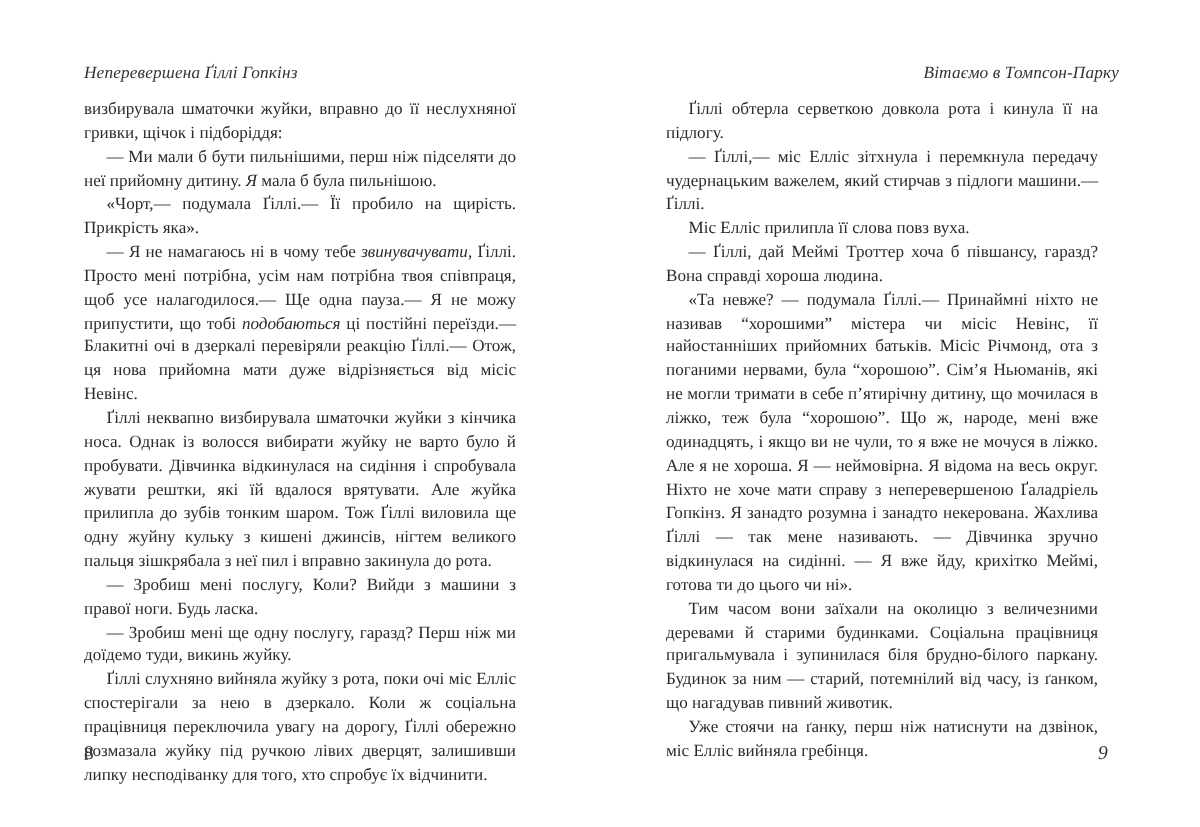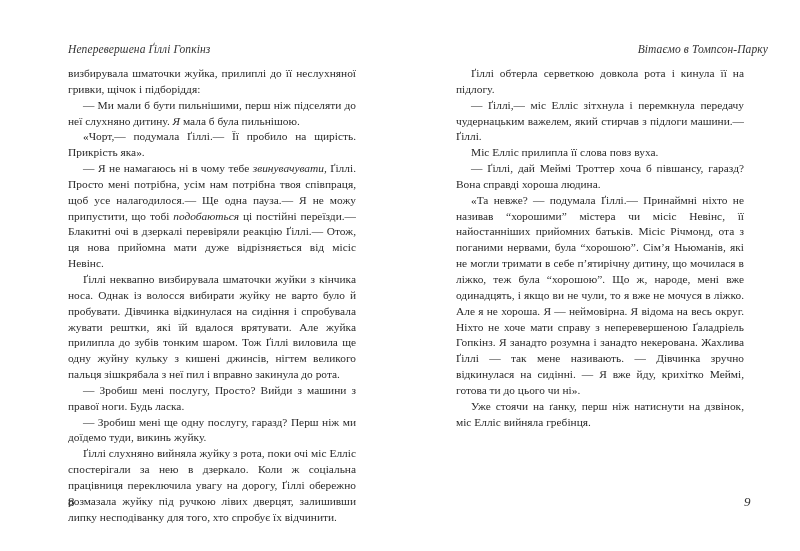--- a/index.html
+++ b/index.html
@@ -13,35 +13,34 @@
       position: relative;
       overflow: hidden;
       color: #2a2a2a;
       font-family: "Liberation Serif", "DejaVu Serif", serif;
     }
     .page {
       position: absolute;
       top: 0;
       width: 400px;
       height: 551px;
-      margin-left: 12px;
     }
     .page.left { left: 0; }
     .page.right { left: 400px; }
 
     .running-head {
       position: absolute;
       top: 43px;
       font-style: italic;
       font-size: 11.5px;
       color: #333;
       letter-spacing: 0.1px;
     }
     .page.left .running-head { left: 56px; }
-    .page.right .running-head { right: 44px; text-align: center; }
+    .page.right .running-head { right: 54px; text-align: center; }
 
     .text-block {
       position: absolute;
       top: 66px;
       width: 288px;
       font-size: 11.4px;
       line-height: 15.85px;
       text-align: justify;
       hyphens: manual;
     }
@@ -64,38 +63,39 @@
     }
     .page.left .folio { left: 56px; font-style: normal; }
     .page.right .folio { left: 332px; }
   </style>
 </head>
 <body>
 
 <div class="page left">
   <div class="running-head">Неперевершена Ґіллі Гопкінз</div>
   <div class="text-block">
-    <p class="para no-indent">визбирувала шматочки жуйка, прилиплі до її неслухняної гривки, щічок і підборіддя:</p>
-    <p class="para"><span>— Ми мали б бути пильнішими, перш ніж підселяти до неї слухняно дитину. </span><em>Я</em><span> мала б була пильнішою.</span></p>
+    <p class="para no-indent">визбирувала шматочки жуйки, вправно до її неслухняної гривки, щічок і підборіддя:</p>
+    <p class="para"><span>— Ми мали б бути пильнішими, перш ніж підселяти до неї прийомну дитину. </span><em>Я</em><span> мала б була пильнішою.</span></p>
     <p class="para">«Чорт,— подумала Ґіллі.— Її пробило на щирість. Прикрість яка».</p>
     <p class="para"><span>— Я не намагаюсь ні в чому тебе </span><em>звинувачувати</em><span>, Ґіллі. Просто мені потрібна, усім нам потрібна твоя співпраця, щоб усе налагодилося.— Ще одна пауза.— Я не можу припустити, що тобі </span><em>подобаються</em><span> ці постійні переїзди.— Блакитні очі в дзеркалі перевіряли реакцію Ґіллі.— Отож, ця нова прийомна мати дуже відрізняється від місіс Невінс.</span></p>
     <p class="para">Ґіллі неквапно визбирувала шматочки жуйки з кінчика носа. Однак із волосся вибирати жуйку не варто було й пробувати. Дівчинка відкинулася на сидіння і спробувала жувати рештки, які їй вдалося врятувати. Але жуйка прилипла до зубів тонким шаром. Тож Ґіллі виловила ще одну жуйну кульку з кишені джинсів, нігтем великого пальця зішкрябала з неї пил і вправно закинула до рота.</p>
-    <p class="para">— Зробиш мені послугу, Просто? Вийди з машини з правої ноги. Будь ласка.</p>
+    <p class="para">— Зробиш мені послугу, Коли? Вийди з машини з правої ноги. Будь ласка.</p>
     <p class="para">— Зробиш мені ще одну послугу, гаразд? Перш ніж ми доїдемо туди, викинь жуйку.</p>
     <p class="para">Ґіллі слухняно вийняла жуйку з рота, поки очі міс Елліс спостерігали за нею в дзеркало. Коли ж соціальна працівниця переключила увагу на дорогу, Ґіллі обережно розмазала жуйку під ручкою лівих дверцят, залишивши липку несподіванку для того, хто спробує їх відчинити.</p>
 
   </div>
   <div class="folio">8</div>
 </div>
 
 <div class="page right">
   <div class="running-head">Вітаємо в Томпсон-Парку</div>
   <div class="text-block">
     <p class="para">Ґіллі обтерла серветкою довкола рота і кинула її на підлогу.</p>
     <p class="para">— Ґіллі,— міс Елліс зітхнула і перемкнула передачу чудернацьким важелем, який стирчав з підлоги машини.— Ґіллі.</p>
     <p class="para">Міс Елліс прилипла її слова повз вуха.</p>
     <p class="para">— Ґіллі, дай Меймі Троттер хоча б півшансу, гаразд? Вона справді хороша людина.</p>
     <p class="para">«Та невже? — подумала Ґіллі.— Принаймні ніхто не називав “хорошими” містера чи місіс Невінс, її найостанніших прийомних батьків. Місіс Річмонд, ота з поганими нервами, була “хорошою”. Сім’я Ньюманів, які не могли тримати в себе п’ятирічну дитину, що мочилася в ліжко, теж була “хорошою”. Що ж, народе, мені вже одинадцять, і якщо ви не чули, то я вже не мочуся в ліжко. Але я не хороша. Я — неймовірна. Я відома на весь округ. Ніхто не хоче мати справу з неперевершеною Ґаладріель Гопкінз. Я занадто розумна і занадто некерована. Жахлива Ґіллі — так мене називають. — Дівчинка зручно відкинулася на сидінні. — Я вже йду, крихітко Меймі, готова ти до цього чи ні».</p>
+    <p class="para">Тим часом вони заїхали на околицю з величезними деревами й старими будинками. Соціальна працівниця пригальмувала і зупинилася біля брудно-білого паркану. Будинок за ним — старий, потемнілий від часу, із ґанком, що нагадував пивний животик.</p>
     <p class="para">Уже стоячи на ґанку, перш ніж натиснути на дзвінок, міс Елліс вийняла гребінця.</p>
 
   </div>
   <div class="folio">9</div>
 </div>
 
 </body></html>

